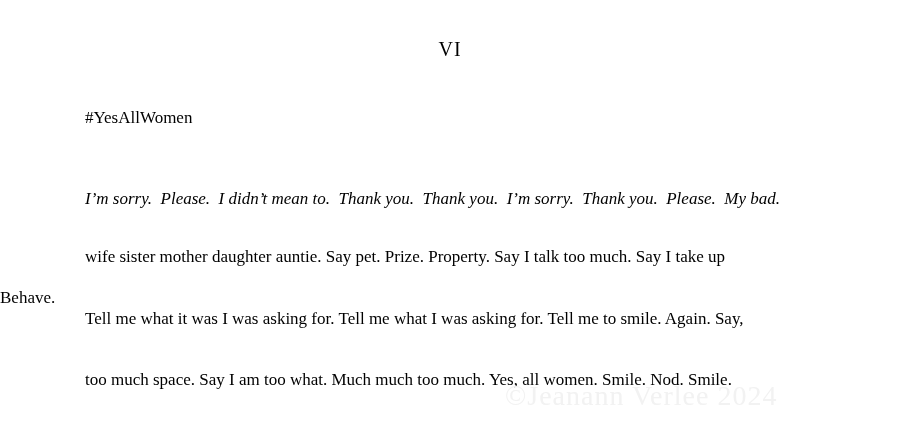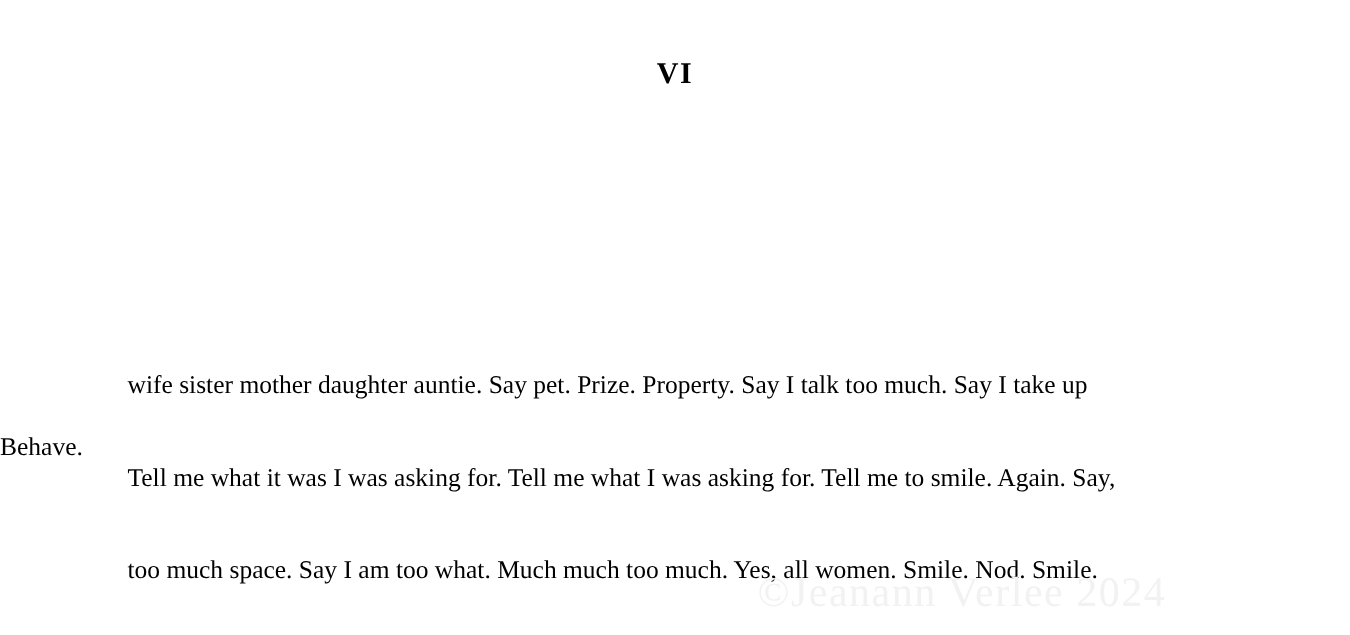--- a/index.html
+++ b/index.html
@@ -16,21 +16,21 @@
     font-family: "Liberation Serif", serif;
     color: #000000;
   }
   .poem-title {
     position: absolute;
     top: 37px;
     left: 0;
     width: 900px;
     text-align: center;
     font-size: 20px;
-    font-weight: bold;
+    font-weight: normal;
     letter-spacing: 1px;
     line-height: 24px;
   }
   .hashtag-line {
     position: absolute;
     top: 107px;
     left: 85px;
     font-size: 17px;
     line-height: 21px;
   }
@@ -71,22 +71,24 @@
     user-select: none;
   }
 </style>
 </head>
 <body>
 
 <div class="page">
 
   <div class="poem-title">VI</div>
 
+  <div class="hashtag-line">#YesAllWomen</div>
 
   <div class="stanza stanza-italic">
+    <div>I’m sorry.  Please.  I didn’t mean to.  Thank you.  Thank you.  I’m sorry.  Thank you.  Please.  My bad.</div>
   </div>
 
   <div class="stanza stanza-main">
     <div>wife sister mother daughter auntie. Say pet. Prize. Property. Say I talk too much. Say I take up</div>
     <div>Tell me what it was I was asking for. Tell me what I was asking for. Tell me to smile. Again. Say,</div>
     <div><span>too much space. Say I am too what. Much much too much. </span><span class="inline-italic">Yes, all women.</span><span> Smile. Nod. Smile.</span></div>
     
   </div>
 
   <div class="behave-line">Behave.</div>

